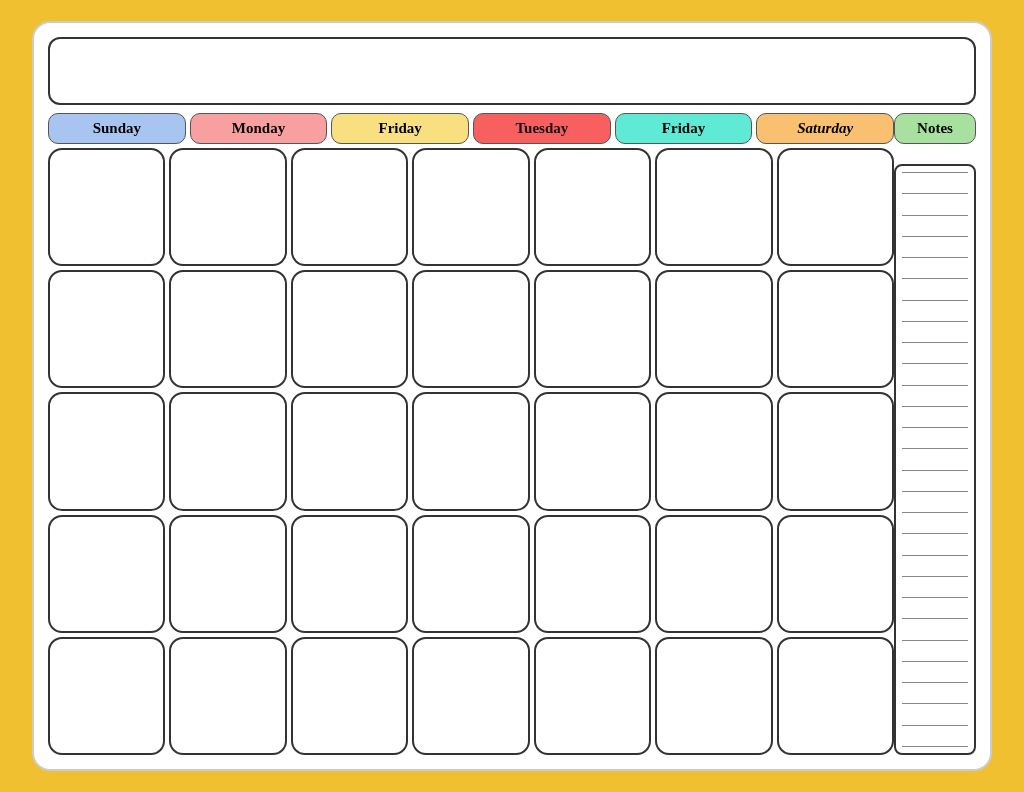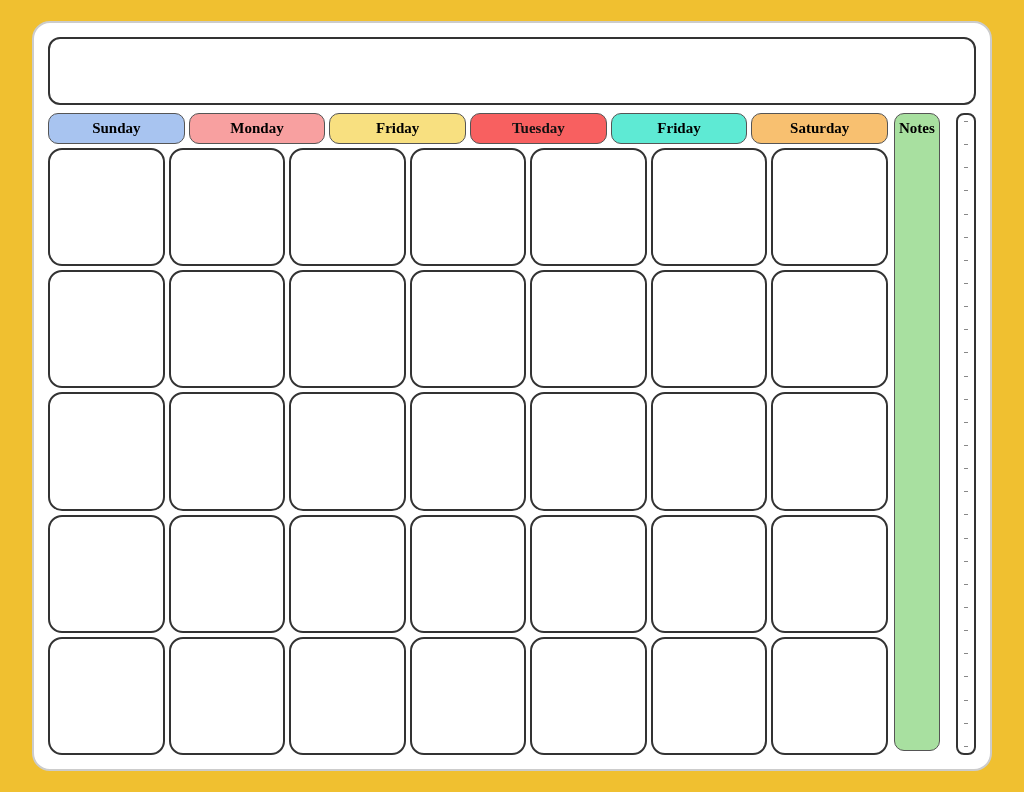--- a/index.html
+++ b/index.html
@@ -56,44 +56,43 @@
       font-size: 15px;
       font-weight: bold;
       border: 1.5px solid #555;
     }
     .day-header.sunday    { background: #a8c4f0; }
     .day-header.monday    { background: #f8a0a0; }
     .day-header.tuesday   { background: #a8e0a0; }
     .day-header.wednesday { background: #f8e080; }
     .day-header.thursday  { background: #f86060; color: #111; }
     .day-header.friday    { background: #5eead4; }
-    .day-header.saturday  { background: #f8c070; }
+    .day-header.saturday  { background: #f8c070; font-style: italic; }
     .rows-area {
       flex: 1;
       display: flex;
       flex-direction: column;
       gap: 4px;
     }
     .week-row {
       display: flex;
       flex-direction: row;
       flex: 1;
       gap: 4px;
     }
     .day-cell {
       flex: 1;
       border: 2px solid #333;
       border-radius: 14px;
       background: white;
     }
     .notes-column {
       width: 82px;
-      margin-left: 6px;
-      display: flex;
-      flex-direction: row;
+      display: flex;
+      flex-direction: column;
       gap: 16px;
     }
     .notes-header {
       background: #a8e0a0;
       border: 1.5px solid #555;
       border-radius: 10px;
       text-align: center;
       font-size: 15px;
       font-weight: bold;
       padding: 6px 4px;

